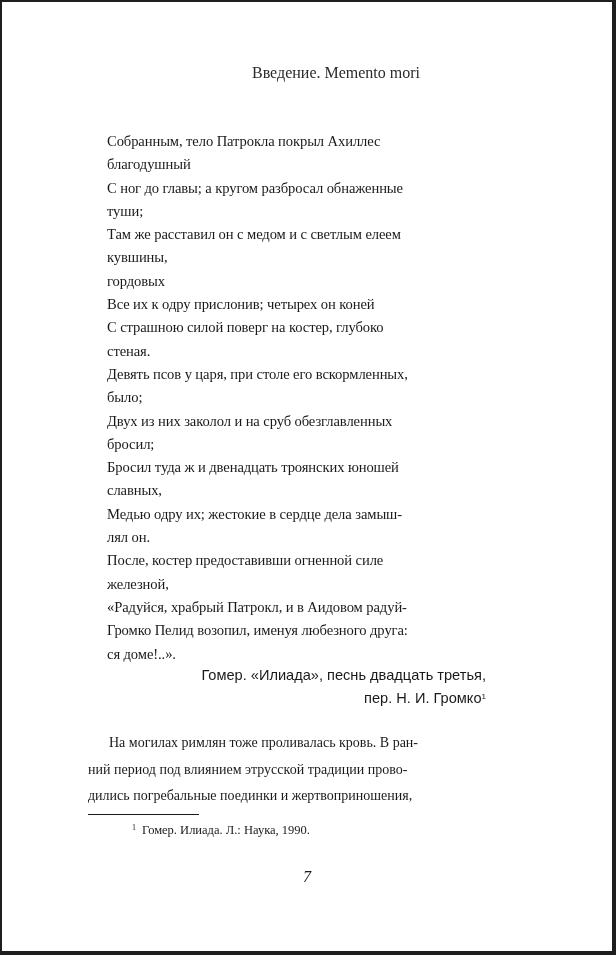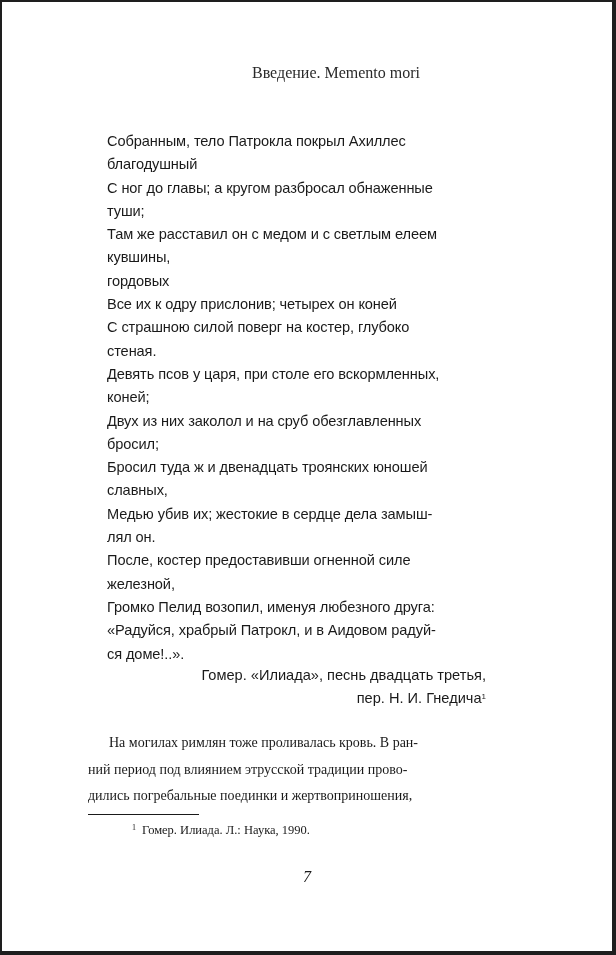--- a/index.html
+++ b/index.html
@@ -7,21 +7,21 @@
   .page {
     position:absolute; left:2px; top:2px; width:610px; height:949px;
     background:#ffffff; color:#1a1a1a;
   }
   .running-head {
     position:absolute; top:62px; left:0; width:610px; text-align:center;
     font-family:"Liberation Serif", serif; font-size:16px; color:#2a2a2a;padding-left:29px;
   }
   .poem {
     position:absolute; left:105px; top:128px; width:400px;
-    font-family:Liberation Sans, sans-serif; font-size:14.6px; line-height:23.3px;
+    font-family:Liberation Serif, serif; font-size:14.6px; line-height:23.3px;
     color:#1a1a1a; letter-spacing:-0.1px;
   }
   .poem .line { white-space:nowrap; }
   .attrib {
     position:absolute; left:105px; top:662px; width:379px; text-align:right;
     font-family:Liberation Sans, sans-serif; font-size:14.6px; line-height:23.3px;
     color:#1a1a1a;
   }
   .attrib sup { font-size:8px; vertical-align:top; position:relative; top:-2px; }
   .body-text {
@@ -55,37 +55,37 @@
     <div class="line">благодушный</div>
     <div class="line">С ног до главы; а кругом разбросал обнаженные</div>
     <div class="line">туши;</div>
     <div class="line">Там же расставил он с медом и с светлым елеем</div>
     <div class="line">кувшины,</div>
     <div class="line">гордовых</div>
     <div class="line">Все их к одру прислонив; четырех он коней</div>
     <div class="line">С страшною силой поверг на костер, глубоко</div>
     <div class="line">стеная.</div>
     <div class="line">Девять псов у царя, при столе его вскормленных,</div>
-    <div class="line">коней;</div>
+    <div class="line">было;</div>
     <div class="line">Двух из них заколол и на сруб обезглавленных</div>
     <div class="line">бросил;</div>
     <div class="line">Бросил туда ж и двенадцать троянских юношей</div>
     <div class="line">славных,</div>
-    <div class="line">Медью убив их; жестокие в сердце дела замыш-</div>
+    <div class="line">Медью одру их; жестокие в сердце дела замыш-</div>
     <div class="line">лял он.</div>
     <div class="line">После, костер предоставивши огненной силе</div>
     <div class="line">железной,</div>
+    <div class="line">«Радуйся, храбрый Патрокл, и в Аидовом радуй-</div>
     <div class="line">Громко Пелид возопил, именуя любезного друга:</div>
-    <div class="line">«Радуйся, храбрый Патрокл, и в Аидовом радуй-</div>
     <div class="line">ся доме!..».</div>
   </div>
 
   <div class="attrib">
     <div>Гомер. «Илиада», песнь двадцать третья,</div>
-    <div><span>пер. Н. И. Гнедича</span><sup>1</sup></div>
+    <div><span>пер. Н. И. Громко</span><sup>1</sup></div>
   </div>
 
   <div class="body-text">
     <div class="line indent">На могилах римлян тоже проливалась кровь. В ран-</div>
     <div class="line">ний период под влиянием этрусской традиции прово-</div>
     <div class="line">дились погребальные поединки и жертвоприношения,</div>
   </div>
 
   <div class="fn-rule"></div>
 

